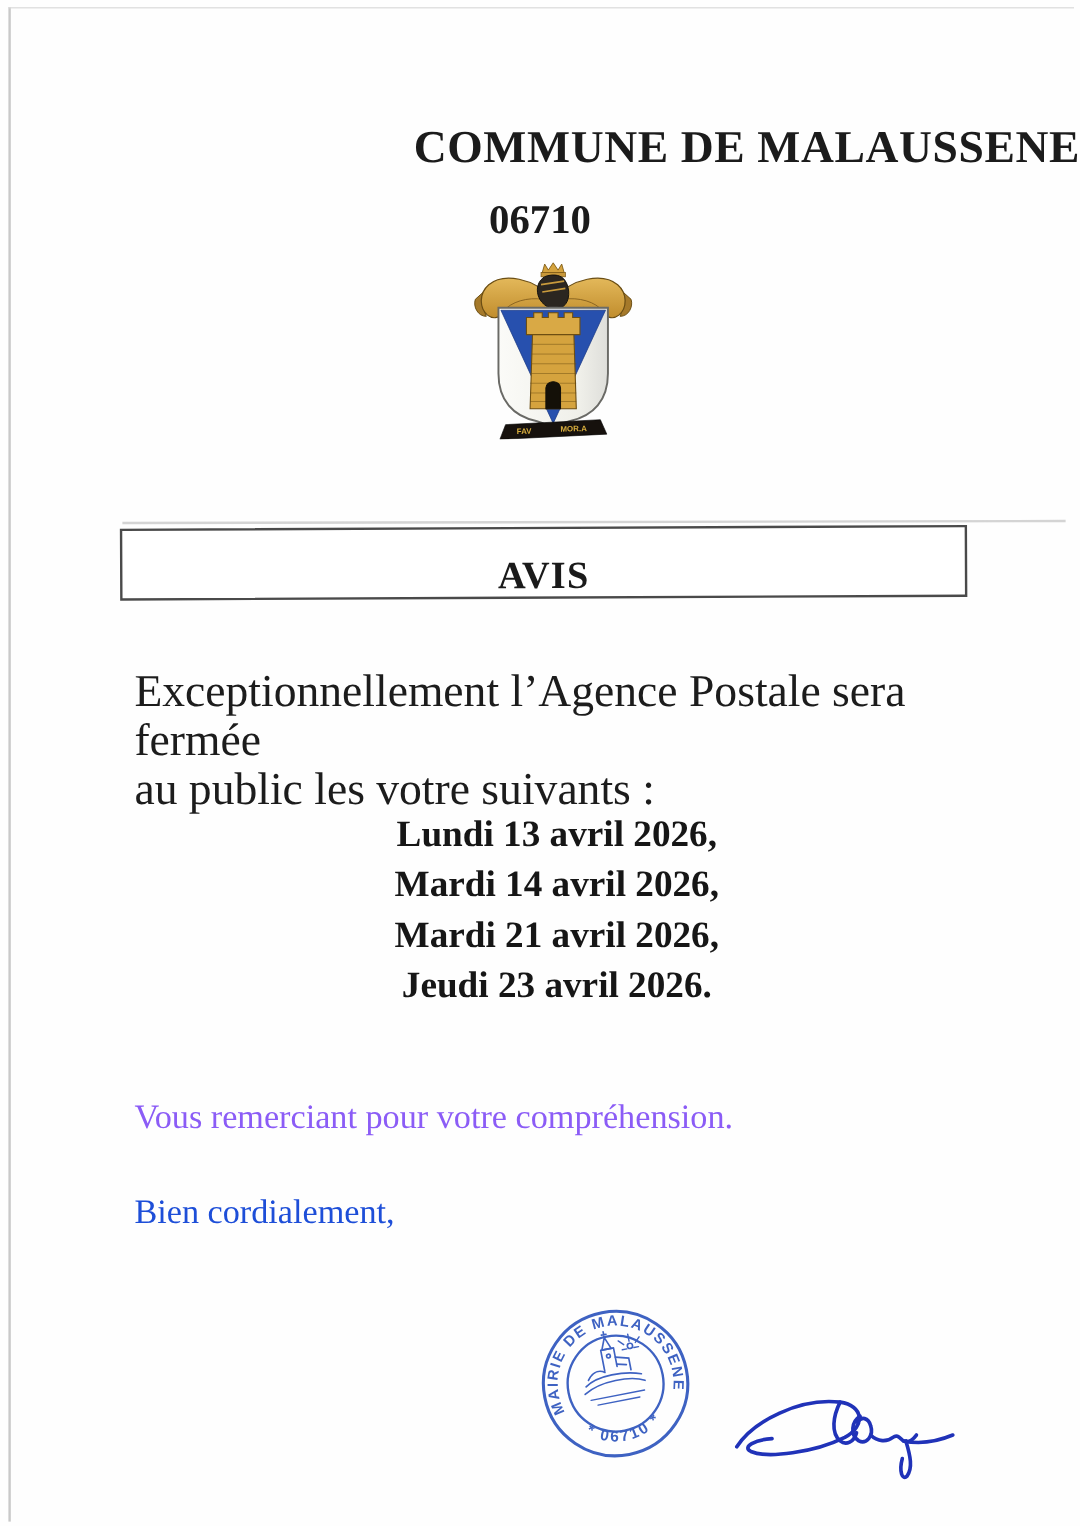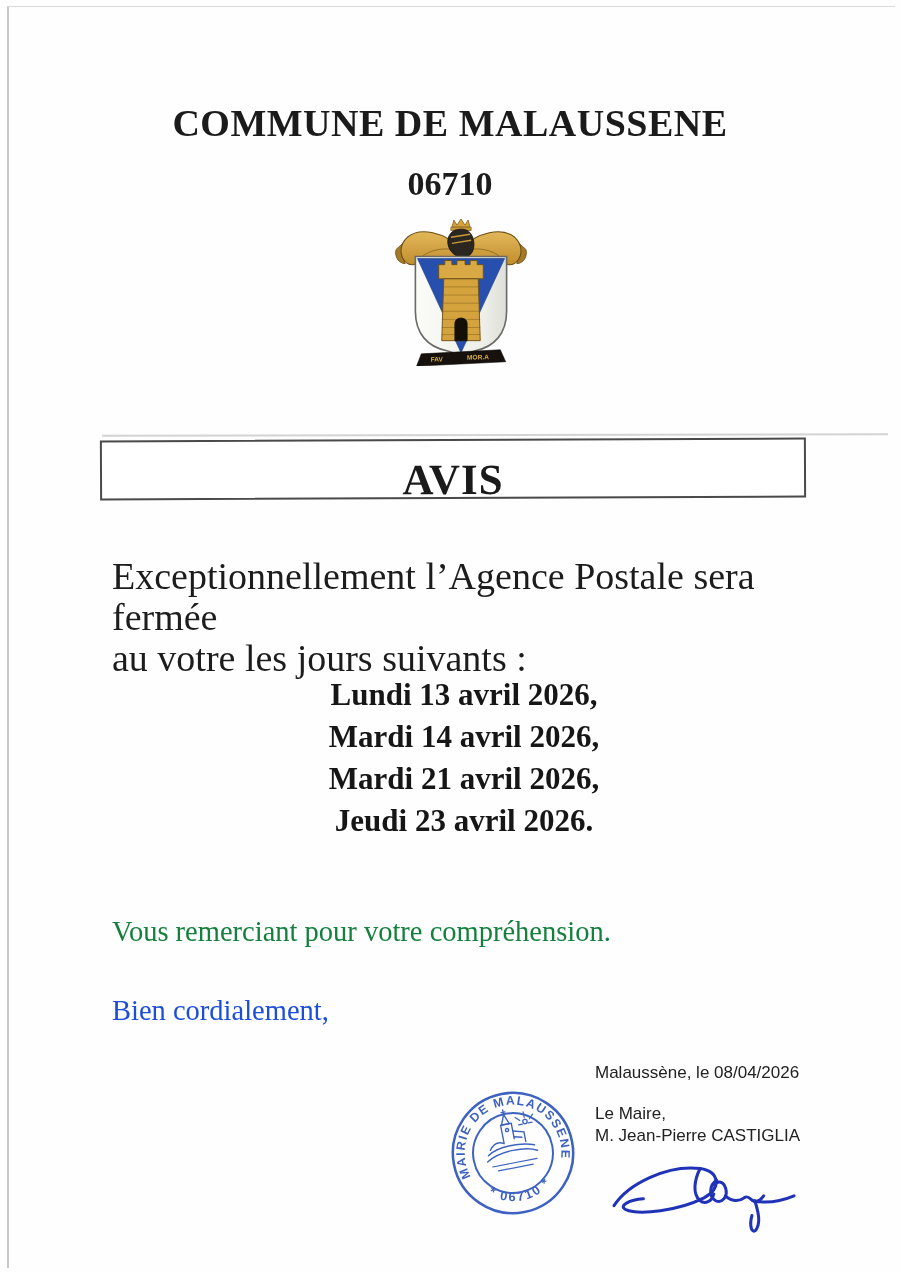--- a/index.html
+++ b/index.html
@@ -4,42 +4,42 @@
 <style>
   html,body{margin:0;padding:0;background:#ffffff;}
   .page{
     position:relative;width:900px;height:1272px;background:#fefefe;
     font-family:"Liberation Serif", serif;color:#1d1d1d;overflow:hidden;
   }
   .scan-edge-left{position:absolute;left:7px;top:6px;width:2px;height:1262px;background:#c9c9c9;}
   .scan-edge-top{position:absolute;left:7px;top:6px;width:888px;height:1px;background:#dadada;}
 
   .commune-title{
-    position:absolute;top:101px;left:0;width:900px;text-align:center;
+    position:absolute;top:101px;left:0;width:900px;text-align:right;
     font-size:38px;font-weight:bold;letter-spacing:0.5px;color:#1b1b1b;
   }
   .postal-code{
     position:absolute;top:165px;left:0;width:900px;text-align:center;
     font-size:34px;font-weight:bold;color:#1b1b1b;
   }
   .coat-of-arms{position:absolute;left:394px;top:218px;width:134px;height:148px;}
 
   .artifact-line{position:absolute;left:102px;top:434px;width:786px;height:2px;background:#b0b0b0;opacity:.55;transform:rotate(-.12deg);}
   .avis-box{
     position:absolute;left:100px;top:439px;width:702px;height:56px;
     border:2px solid #4a4a4a;background:#fff;
     display:flex;align-items:center;justify-content:center;
     transform:rotate(-.25deg);
   }
-  .avis-box .avis-text{font-size:43px;font-weight:bold;letter-spacing:1px;color:#1a1a1a;margin-top:21px;}
+  .avis-box .avis-text{font-size:32px;font-weight:bold;letter-spacing:1px;color:#1a1a1a;margin-top:21px;}
 
   .intro{position:absolute;left:112px;top:556px;width:700px;font-size:38px;line-height:41px;color:#1c1c1c;}
   .dates{position:absolute;left:14px;top:674px;width:900px;text-align:center;
     font-size:31px;font-weight:bold;line-height:42px;color:#161616;}
-  .thanks{position:absolute;left:112px;top:916px;font-size:28.5px;color:#15803d;}
+  .thanks{position:absolute;left:112px;top:916px;font-size:28.5px;color:#8b5cf6;}
   .closing{position:absolute;left:112px;top:995px;font-size:28.5px;color:#1d4ed8;}
 
   .sig-block{
     position:absolute;left:595px;top:1062px;width:260px;
     font-family:"Liberation Sans", sans-serif;font-size:17px;line-height:22px;color:#222;
   }
   .sig-block .place-date{margin-bottom:19px;}
 
   .town-stamp{position:absolute;left:444px;top:1084px;width:138px;height:138px;opacity:.92;}
   .signature-svg{position:absolute;left:606px;top:1145px;width:196px;height:90px;}
@@ -108,38 +108,33 @@
     </g>
   </svg>
 
   <div class="artifact-line"></div>
   <div class="avis-box">
     <span class="avis-text">AVIS</span>
   </div>
 
   <div class="intro">
     <div>Exceptionnellement l’Agence Postale sera fermée</div>
-    <div>au votre les jours suivants :</div>
+    <div>au public les votre suivants :</div>
   </div>
 
   <div class="dates">
     <div>Lundi 13 avril 2026,</div>
     <div>Mardi 14 avril 2026,</div>
     <div>Mardi 21 avril 2026,</div>
     <div>Jeudi 23 avril 2026.</div>
   </div>
 
   <div class="thanks">Vous remerciant pour votre compréhension.</div>
   <div class="closing">Bien cordialement,</div>
 
-  <div class="sig-block">
-    <div class="place-date">Malaussène, le 08/04/2026</div>
-    <div>Le Maire,</div>
-    <div>M. Jean-Pierre CASTIGLIA</div>
-  </div>
 
   <svg class="town-stamp" viewBox="0 0 140 140">
     <g transform="rotate(-11 70 70)" fill="none" stroke="#2e55bd">
       <circle cx="70" cy="70" r="61" stroke-width="2.6"></circle>
       <circle cx="70" cy="70" r="40.5" stroke-width="2"></circle>
       <path id="stampTopArc" d="M 35.4,104.6 A 49,49 0 1 1 104.6,104.6" fill="none" stroke="none"></path>
       <path id="stampBottomArc" d="M 27.6,94.5 A 49,49 0 0 0 112.4,94.5" fill="none" stroke="none"></path>
       <text font-family="Liberation Sans, sans-serif" font-size="12.5" font-weight="bold" fill="#2e55bd" stroke="none" letter-spacing="1.5">
         <textPath href="#stampTopArc" startOffset="50%" text-anchor="middle">MAIRIE DE MALAUSSENE</textPath>
       </text>

